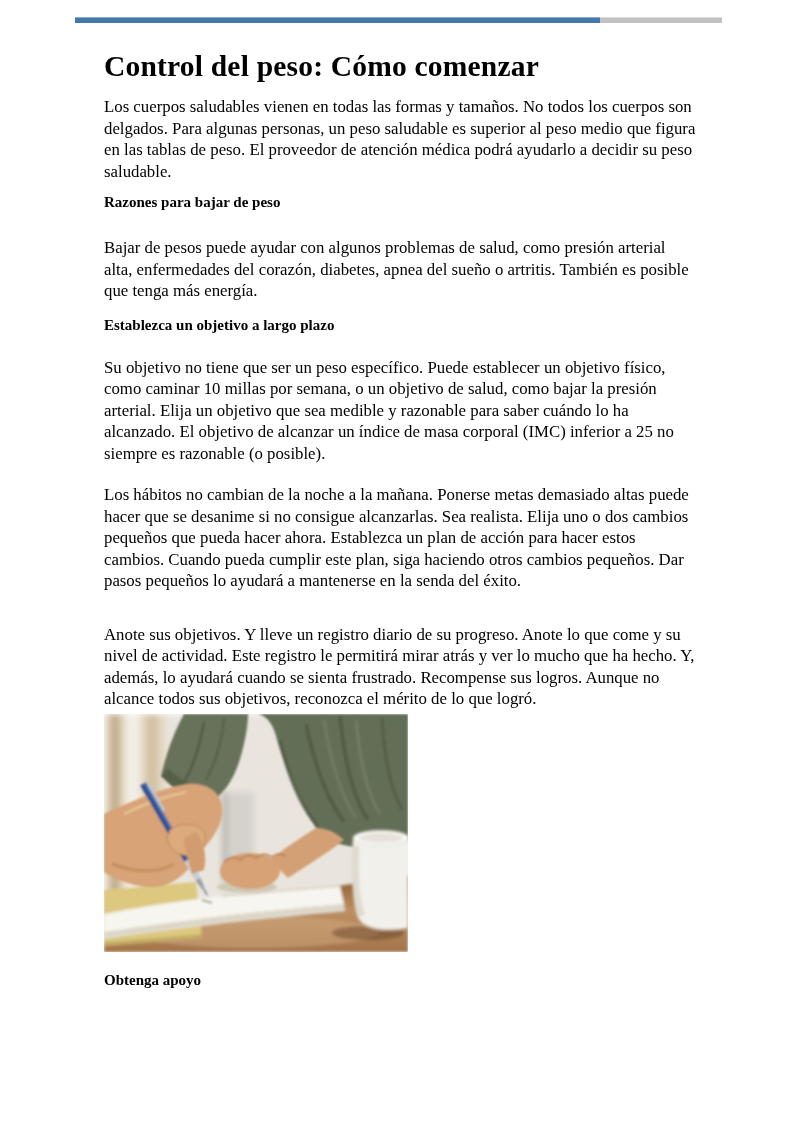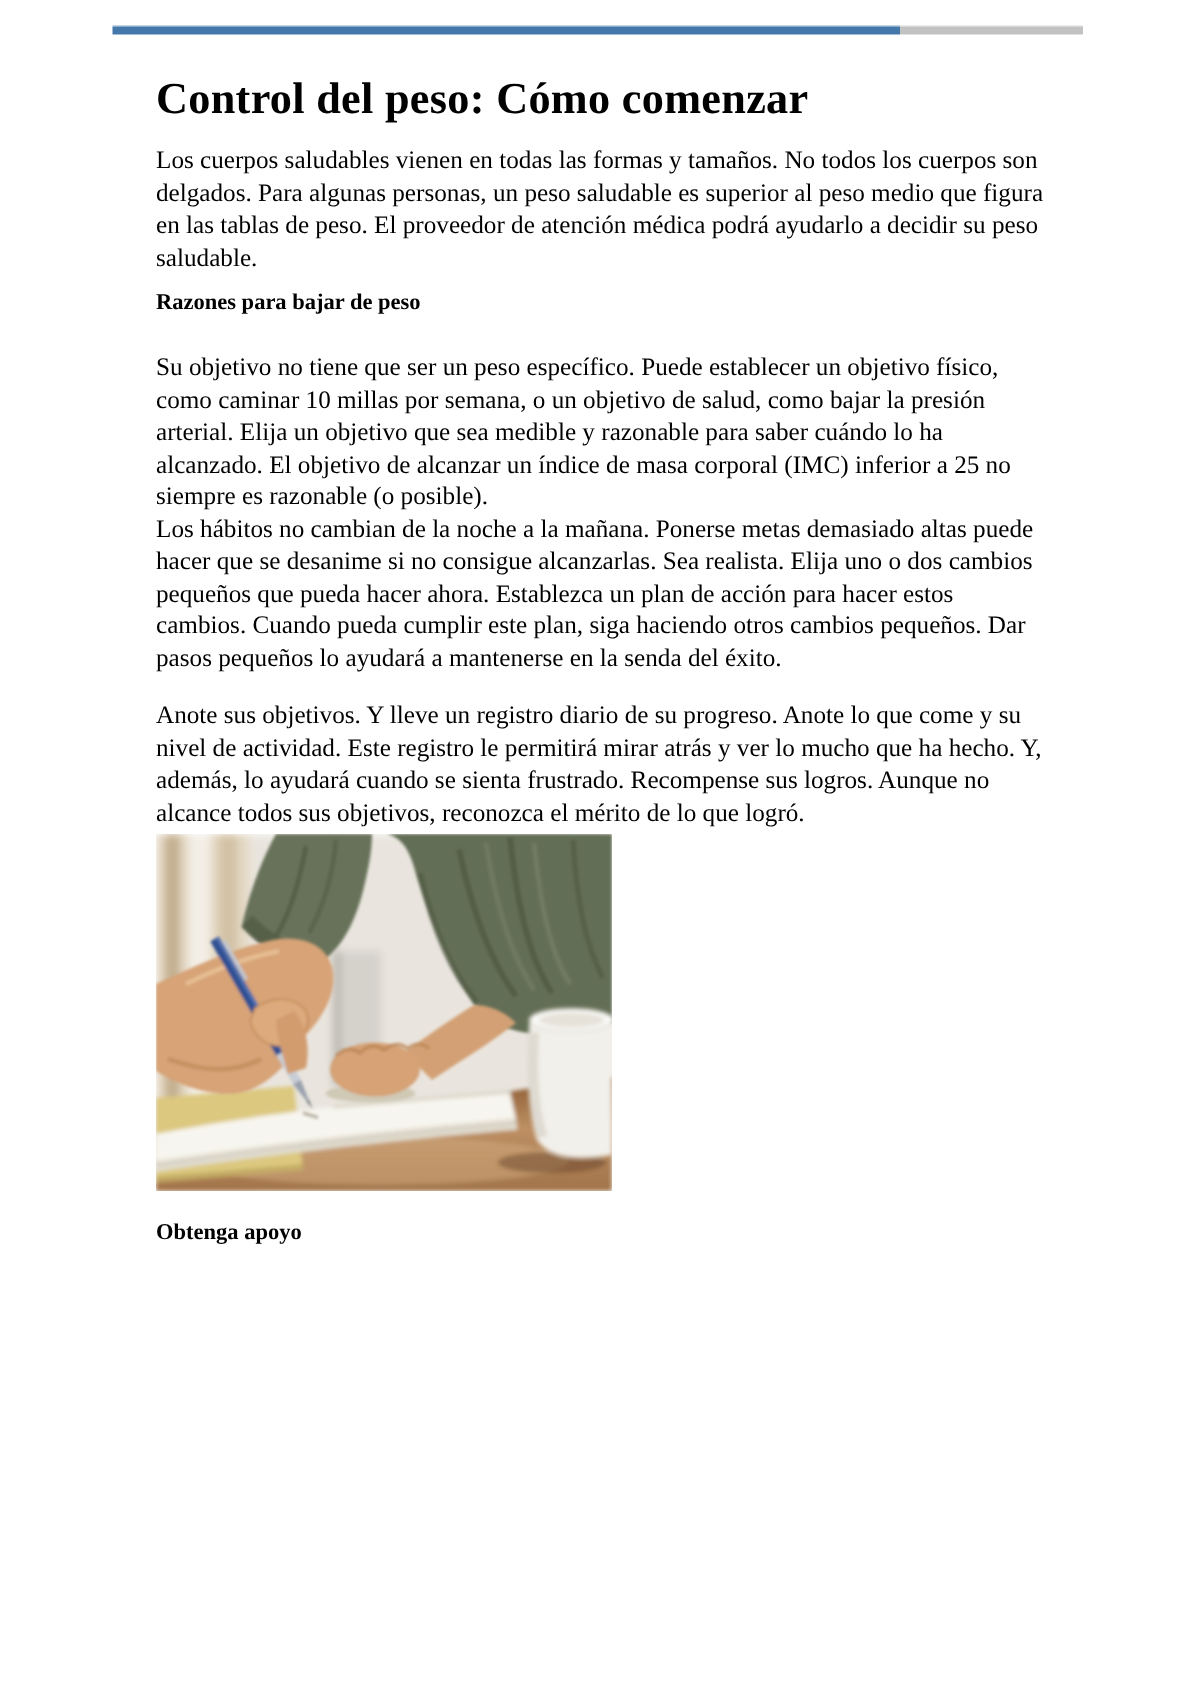--- a/index.html
+++ b/index.html
@@ -17,23 +17,23 @@
   h1{font-size:29.5px;line-height:34px;font-weight:bold;margin:49px 0 0 0;letter-spacing:.2px;}
   h2{font-size:15px;line-height:27px;font-weight:bold;margin:0;}
   p{font-size:16.8px;line-height:21.5px;margin:0;text-align:left;}
 
   .mt-intro{margin-top:13px;}
   .h-razones{margin-top:7px;}
   .p-razones{margin-top:21px;}
   .h-objetivo{margin-top:10px;}
   .p-objetivo{margin-top:18px;}
   .h-plan{margin-top:8px;}
-  .p-plan{}
+  .p-plan{margin-top:20px;}
   .h-seguimiento{margin-top:3px;}
-  .p-seguimiento{margin-top:17px;font-family:Liberation Serif, serif;}
+  .p-seguimiento{margin-top:32px;font-family:Liberation Serif, serif;}
   .h-apoyo{margin-top:15px;}
 
   figure.photo{margin:4px 0 0 0;width:304px;height:238px;}
   figure.photo svg{display:block;}
 
   .footer-row{position:absolute;left:75px;right:78px;top:1101px;display:flex;justify-content:space-between;
     font-family:"Liberation Sans",sans-serif;font-style:italic;font-size:9.5px;color:#888;margin-left:13px;}
 </style>
 </head>
 <body>
@@ -44,21 +44,23 @@
     <div class="seg-blue"></div>
     <div class="seg-gray"></div>
   </div>
 
   <main class="content">
     <h1>Control del peso: Cómo comenzar</h1>
 
     <p class="mt-intro">Los cuerpos saludables vienen en todas las formas y tamaños. No todos los cuerpos son delgados. Para algunas personas, un peso saludable es superior al peso medio que figura en las tablas de peso. El proveedor de atención médica podrá ayudarlo a decidir su peso saludable.</p>
 
     <h2 class="h-razones">Razones para bajar de peso</h2>
+    <p class="p-razones">Bajar de pesos puede ayudar con algunos problemas de salud, como presión arterial alta, enfermedades del corazón, diabetes, apnea del sueño o artritis. También es posible que tenga más energía.</p>
 
+    <h2 class="h-objetivo">Establezca un objetivo a largo plazo</h2>
     <p class="p-objetivo">Su objetivo no tiene que ser un peso específico. Puede establecer un objetivo físico, como caminar 10 millas por semana, o un objetivo de salud, como bajar la presión arterial. Elija un objetivo que sea medible y razonable para saber cuándo lo ha alcanzado. El objetivo de alcanzar un índice de masa corporal (IMC) inferior a 25 no siempre es razonable (o posible).</p>
 
     <p class="p-plan">Los hábitos no cambian de la noche a la mañana. Ponerse metas demasiado altas puede hacer que se desanime si no consigue alcanzarlas. Sea realista. Elija uno o dos cambios pequeños que pueda hacer ahora. Establezca un plan de acción para hacer estos cambios. Cuando pueda cumplir este plan, siga haciendo otros cambios pequeños. Dar pasos pequeños lo ayudará a mantenerse en la senda del éxito.</p>
 
     <p class="p-seguimiento">Anote sus objetivos. Y lleve un registro diario de su progreso. Anote lo que come y su nivel de actividad. Este registro le permitirá mirar atrás y ver lo mucho que ha hecho. Y, además, lo ayudará cuando se sienta frustrado. Recompense sus logros. Aunque no alcance todos sus objetivos, reconozca el mérito de lo que logró.</p>
 
     <figure class="photo">
       <svg width="304" height="238" viewBox="0 0 304 238" xmlns="http://www.w3.org/2000/svg">
         <defs>
           <linearGradient id="tableG" x1="0" y1="0" x2="0" y2="1">

